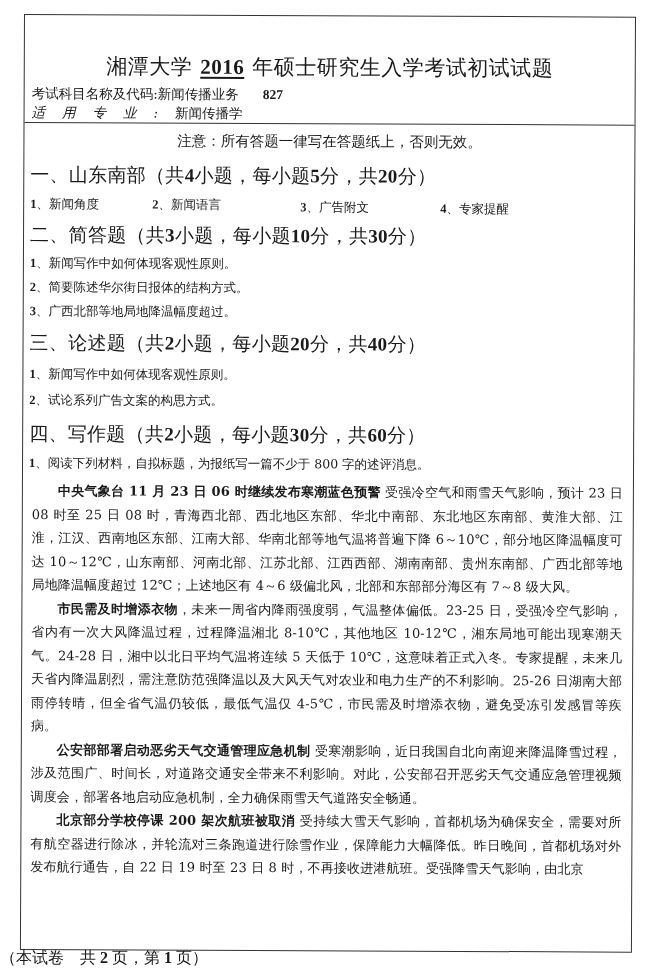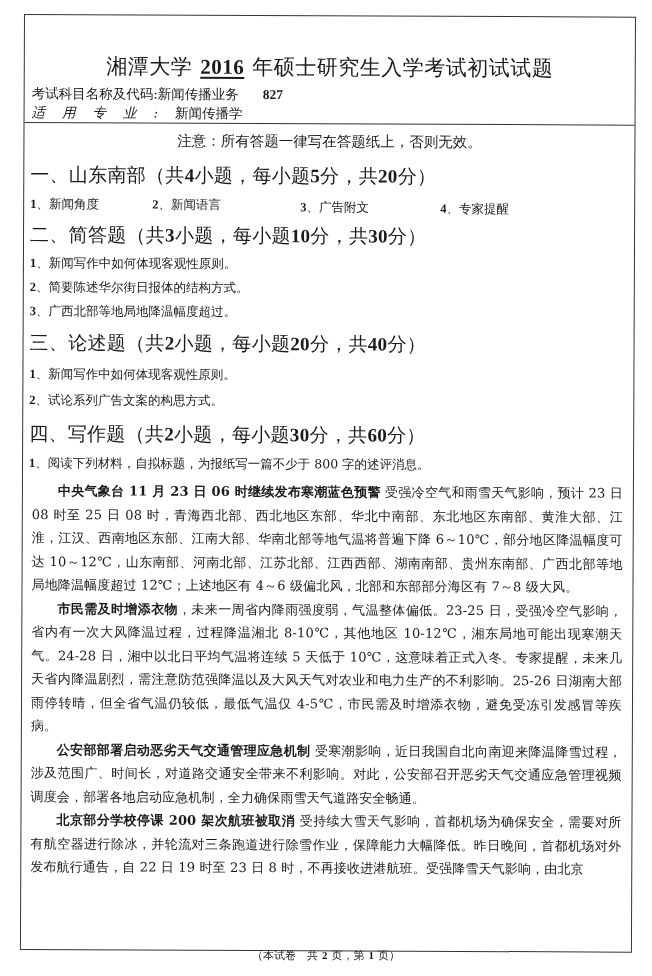--- a/index.html
+++ b/index.html
@@ -116,22 +116,22 @@
       letter-spacing: 0.15px;
     }
     .para .lead {
       font-weight: bold;
     }
     .footer {
       position: absolute;
       left: 0;
       top: 948px;
       width: 100%;
-      text-align: center;
-      font-size: 11px;
+      text-align: left;
+      font-size: 16px;
     }
     .footer .n {
       font-family: "Liberation Serif", serif;
       font-weight: bold;
     }
   </style>
 </head>
 <body>
 
 <div class="page-box">

